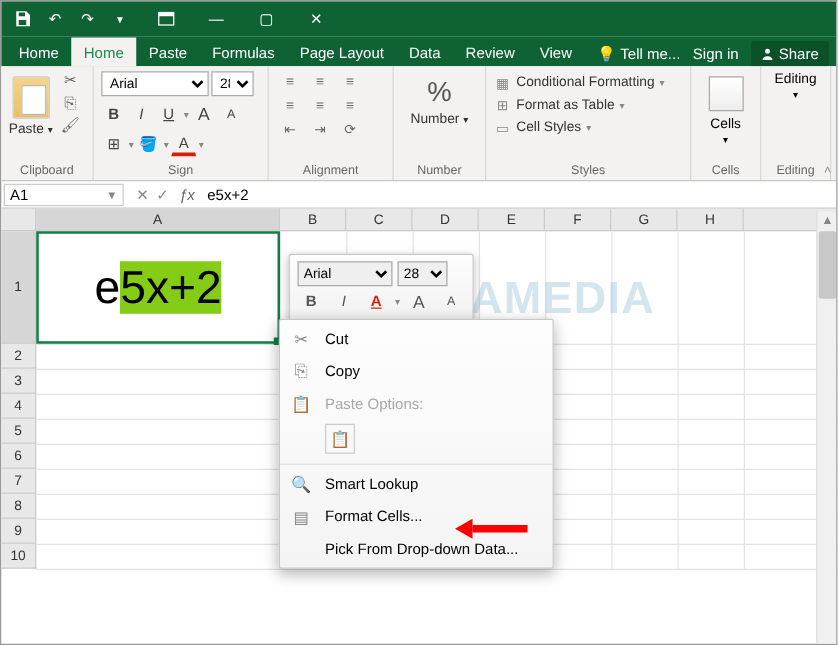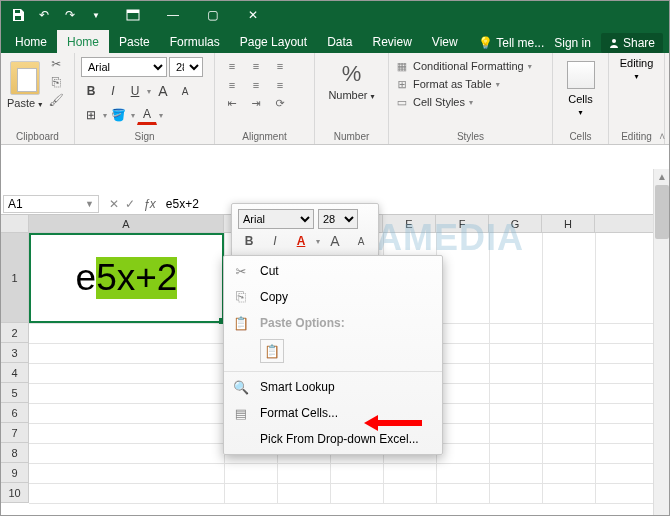--- a/index.html
+++ b/index.html
@@ -57,21 +57,21 @@
 
 .styles-group { width: 164px; }
 .styles-group .srow { display:flex; align-items:center; gap:4px; font-size:11px; color:#333; padding: 2px 0; }
 .styles-group .sicon { width:14px; height:14px; display:inline-flex; align-items:center; justify-content:center; color:#888; }
 
 .cells-group, .editing-group { width: 56px; }
 .cells-group .cicon { width:28px; height:28px; margin: 4px auto; border:1px solid #aaa; background:linear-gradient(#fff,#eee); }
 .cells-group .clabel, .editing-group .clabel { font-size:11px; text-align:center; }
 
 
-.formula-row { height: 22px; display:flex; align-items:center; border-bottom:1px solid #c8c8c8; font-size:12px;margin-top:48px; }
+.formula-row { height: 22px; display:flex; align-items:center; border-bottom:1px solid #c8c8c8; font-size:12px; }
 .namebox { width: 96px; border:1px solid #ccc; padding:1px 4px; margin: 0 2px; display:flex; justify-content:space-between; align-items:center; background:#fff; }
 .namebox .dd { color:#888; font-size:9px; }
 .fx-icons { display:flex; gap:6px; margin: 0 8px; color:#888; }
 .fx-label { font-style:italic; color:#666; margin-right:6px; }
 .formula-input { flex:1; padding:1px 4px; font-size:12px; background:#fff; }
 
 
 .sheet { position:relative; }
 .col-headers { display:flex; height:18px; background:#e8e8e8; border-bottom:1px solid #ccc; font-size:11px; }
 .corner-box { width:28px; border-right:1px solid #ccc; }
@@ -373,37 +373,37 @@
   <div class="cm-item">
     <span class="cm-icon">✂</span>
     <span>Cut</span>
   </div>
   <div class="cm-item">
     <span class="cm-icon">⎘</span>
     <span>Copy</span>
   </div>
   <div class="cm-item disabled">
     <span class="cm-icon">📋</span>
-    <span style="font-weight:bold">Paste Options:</span>
+    <span style="font-weight:normal">Paste Options:</span>
   </div>
   <div class="cm-paste-icons">
     <span class="pi">📋</span>
   </div>
   <hr>
   <div class="cm-item">
     <span class="cm-icon">🔍</span>
     <span>Smart Lookup</span>
   </div>
   <div class="cm-item">
     <span class="cm-icon">▤</span>
     <span>Format Cells...</span>
   </div>
   <div class="cm-item">
     <span class="cm-icon"></span>
-    <span>Pick From Drop-down Excel...</span>
+    <span>Pick From Drop-down Data...</span>
   </div>
 </div>
 
 <div class="arrow">
   <div class="head"></div>
     <div class="shaft"></div>
 </div>
 
 <div class="vscroll">
   <span class="arrow-up">▲</span>

